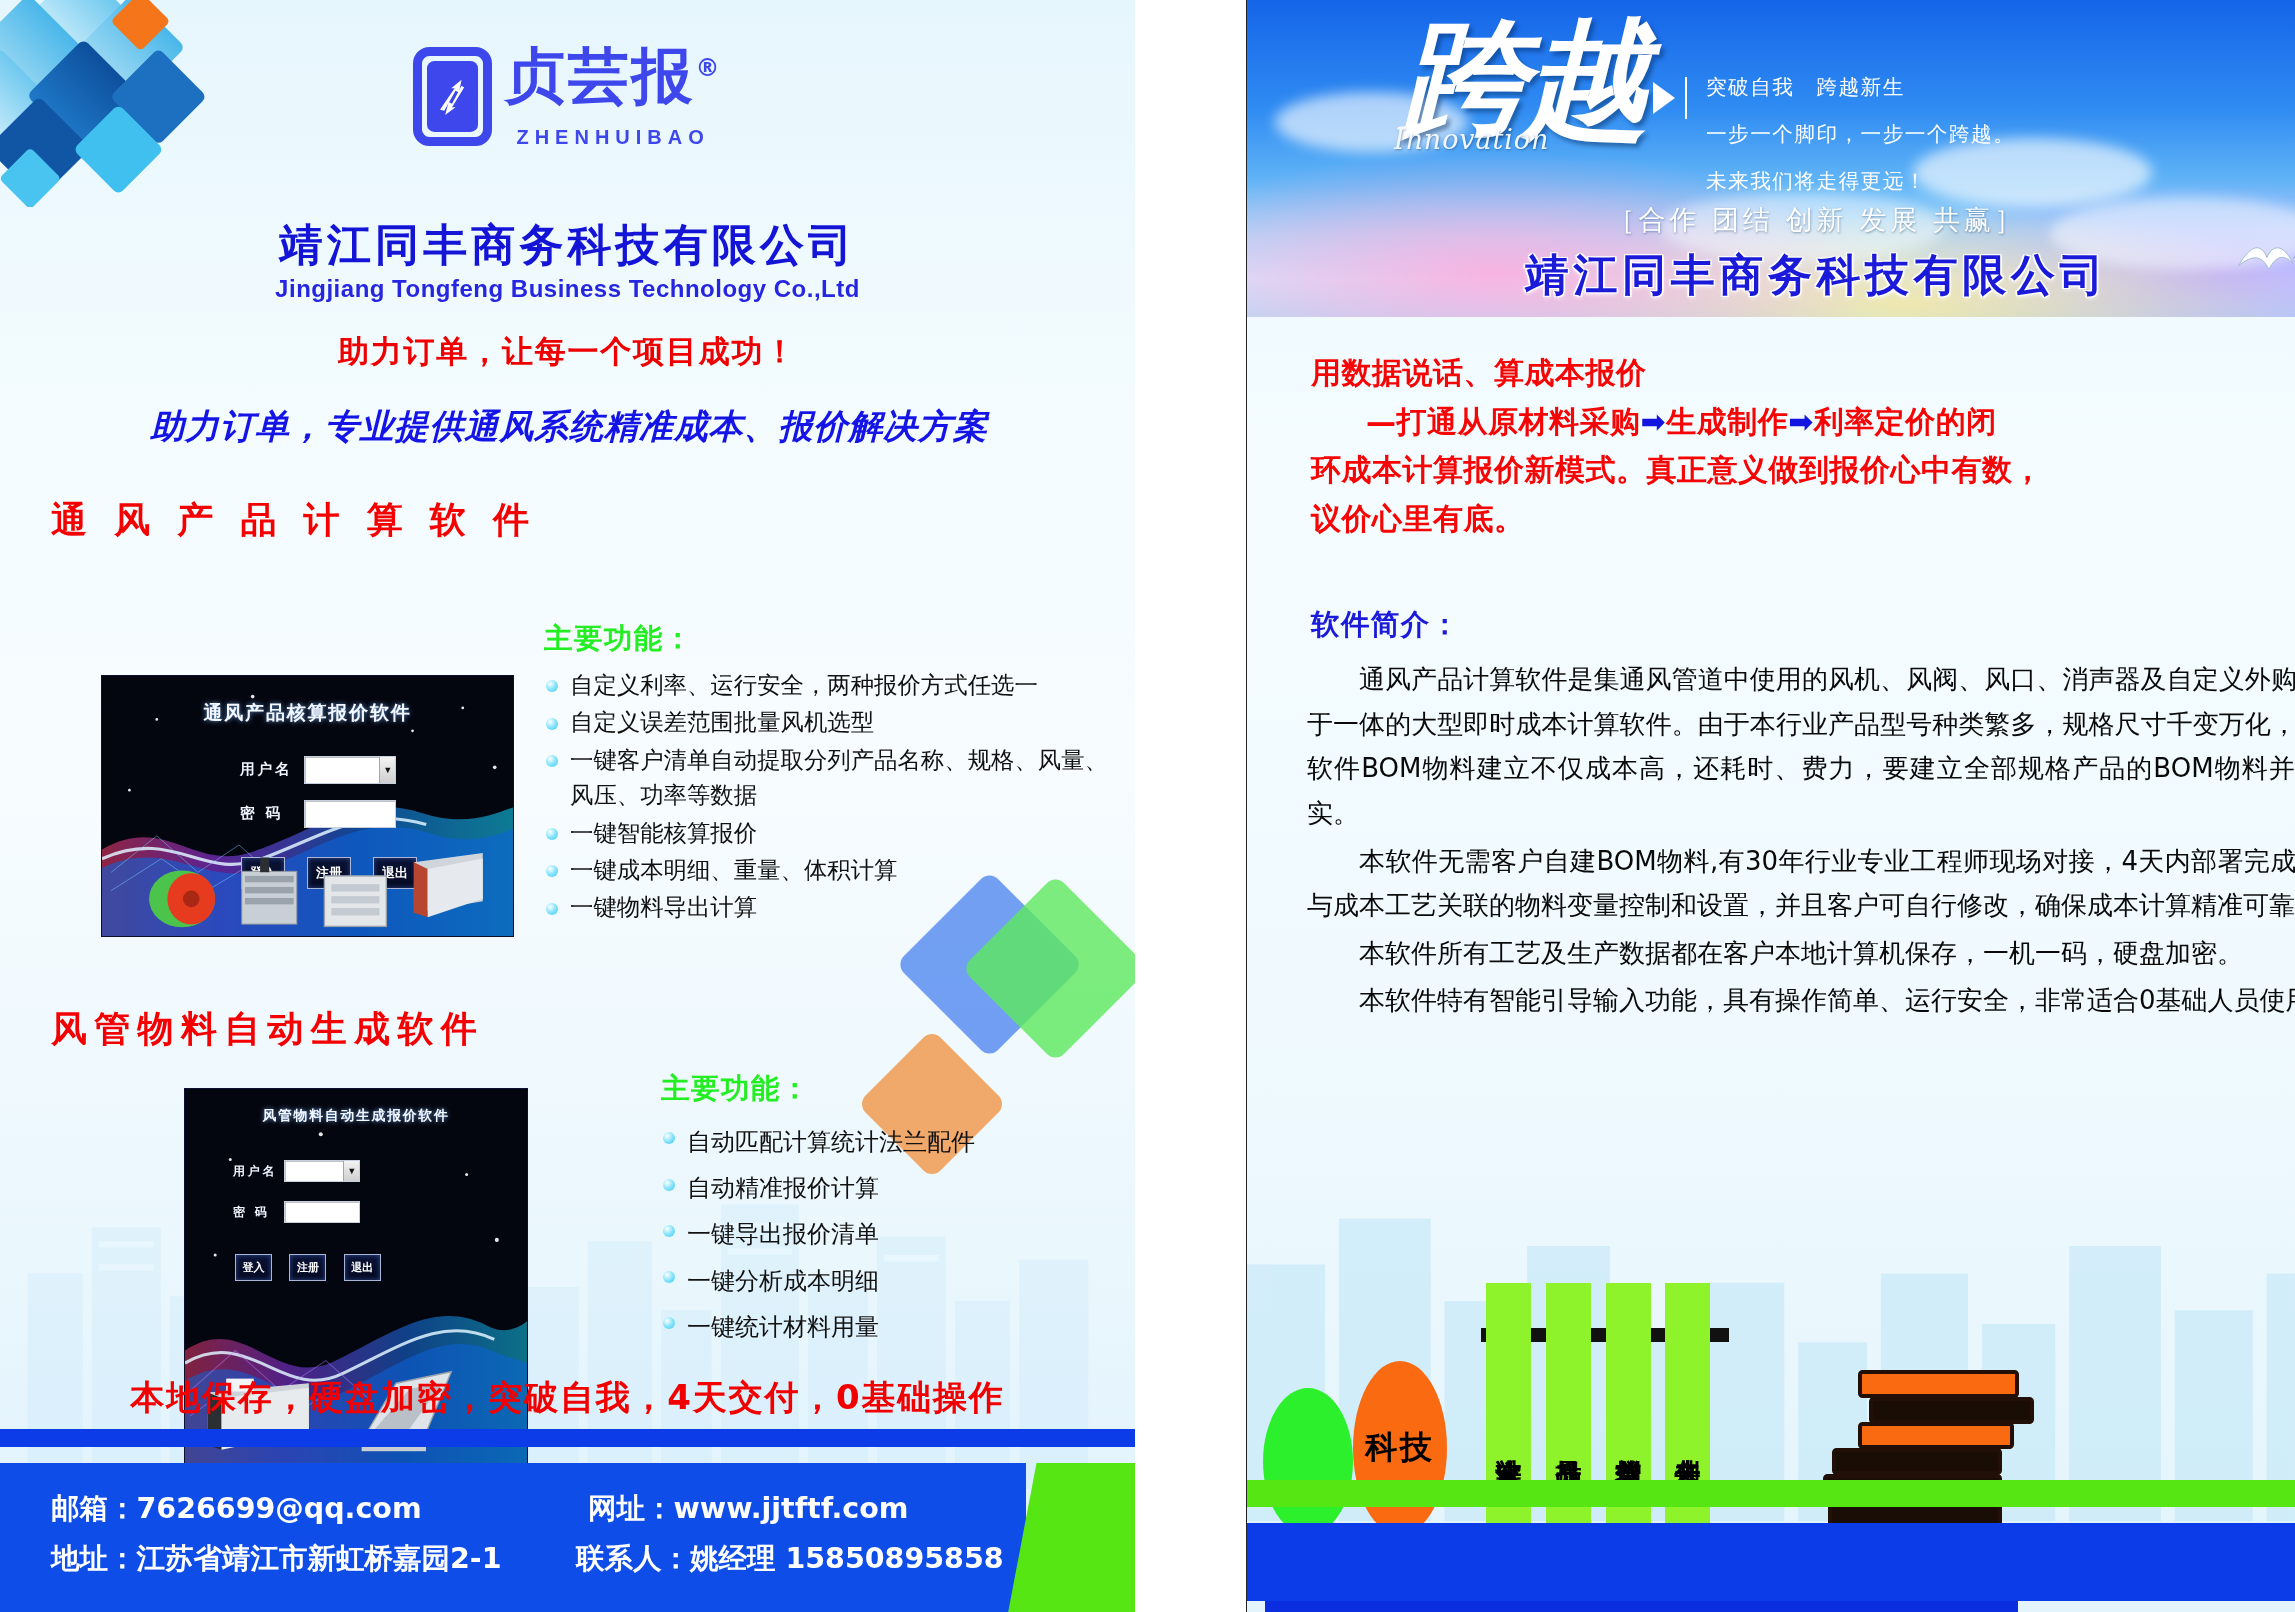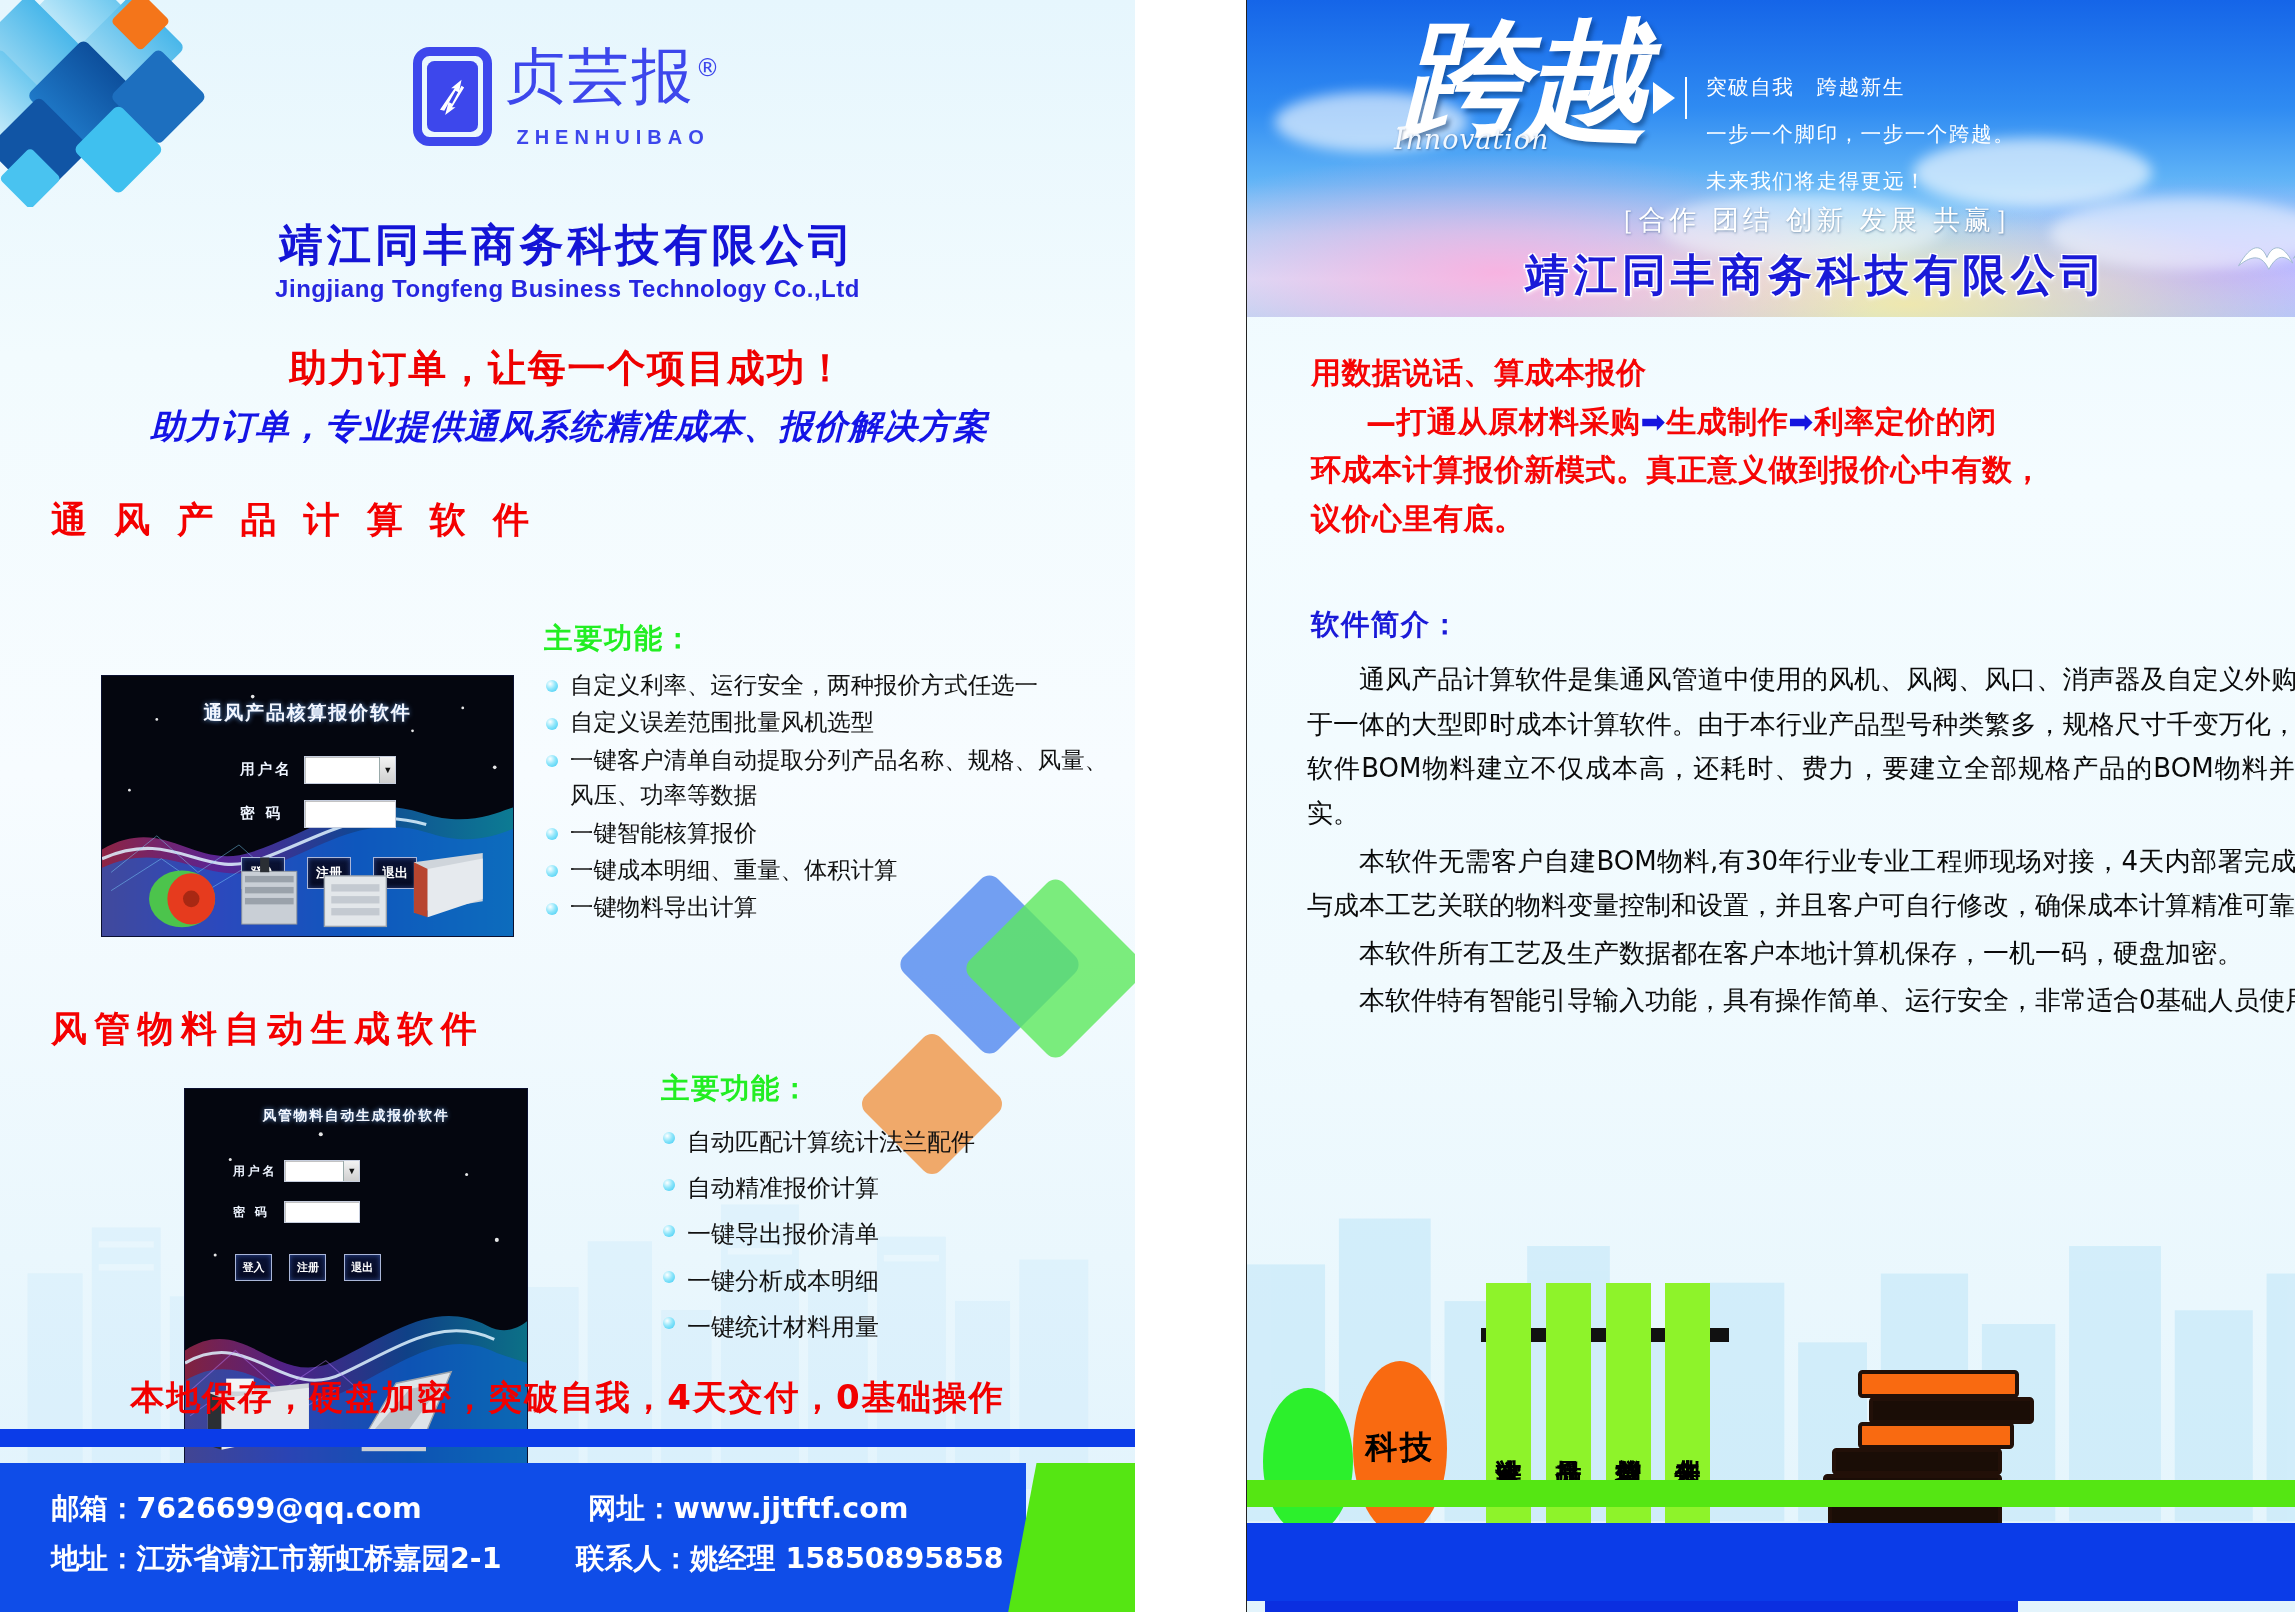--- a/index.html
+++ b/index.html
@@ -31,42 +31,42 @@
     display:flex; align-items:center; gap:12px;
   }
   .logo-mark {
     width:79px; height:99px; border:9.6px solid #3d47ec; border-radius:16.5px;
     position:relative; flex:0 0 auto;
   }
   .logo-mark .inner { position:absolute; inset:4.6px; background:#3d47ec; border-radius:7.3px; overflow:hidden;}
   .logo-mark svg { position:absolute; inset:0; }
   .logo-text { display:flex; flex-direction:column; }
   .logo-cn {
-    font-family:"DejaVu Sans", sans-serif; font-weight:400; font-size:61px;
+    font-family:"DejaVu Sans", sans-serif; font-weight:700; font-size:61px;
     color:#3d47ec; letter-spacing:2.8px; line-height:1; position:relative;
   }
   .logo-reg { font-size:24px; vertical-align:super; }
   .logo-en {
     font-size:20px; color:#3d47ec; letter-spacing:6px; font-weight:700;
     margin-top:20px; text-align:center;
   }
 
   .lp-company {
     position:absolute; left:0; right:0; top:216px; text-align:center;
     font-family:"DejaVu Sans", sans-serif; font-weight:700; font-size:44px;
     color:#1414d6; letter-spacing:4.1px;
   }
   .lp-company-en {
     position:absolute; left:0; right:0; top:275px; text-align:center;
     font-size:24px; color:#2626e0; font-weight:600; letter-spacing:0.5px;
   }
   .lp-slogan {
     position:absolute; left:0; right:0; top:331px; text-align:center;
-    font-family:"DejaVu Sans", sans-serif; font-weight:700; font-size:38px;
-    color:#ee0000; letter-spacing:1.8px;margin-top:12px;
+    font-family:"DejaVu Sans", sans-serif; font-weight:700; font-size:31px;
+    color:#ee0000; letter-spacing:1.8px;
   }
   .lp-sub {
     position:absolute; left:27.5px; width:1083px; top:404px; text-align:center;
     font-family:"DejaVu Serif", serif; font-weight:700; font-style:italic;
     font-size:34px; color:#1414e6; letter-spacing:0.9px;
   }
 
   .sec-title {
     position:absolute; font-family:"DejaVu Sans", sans-serif; font-weight:700;
     font-size:36px; color:#f40000; letter-spacing:7.3px;

